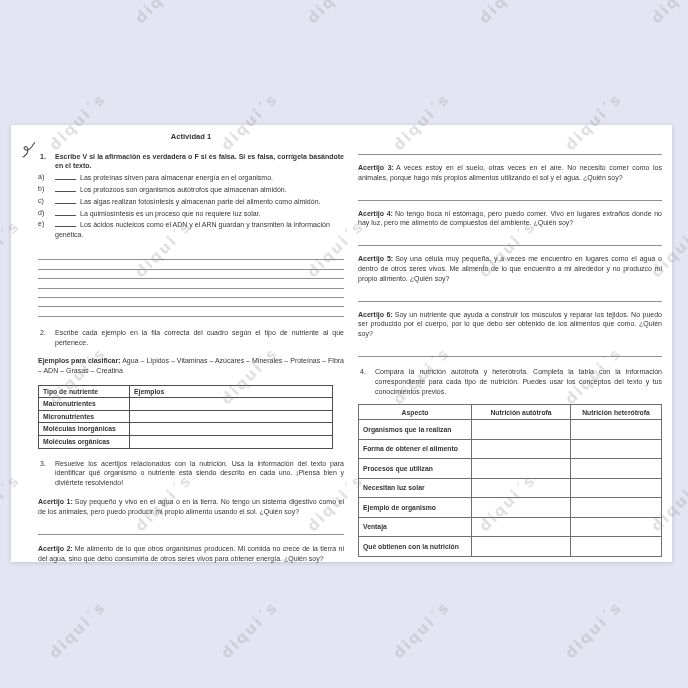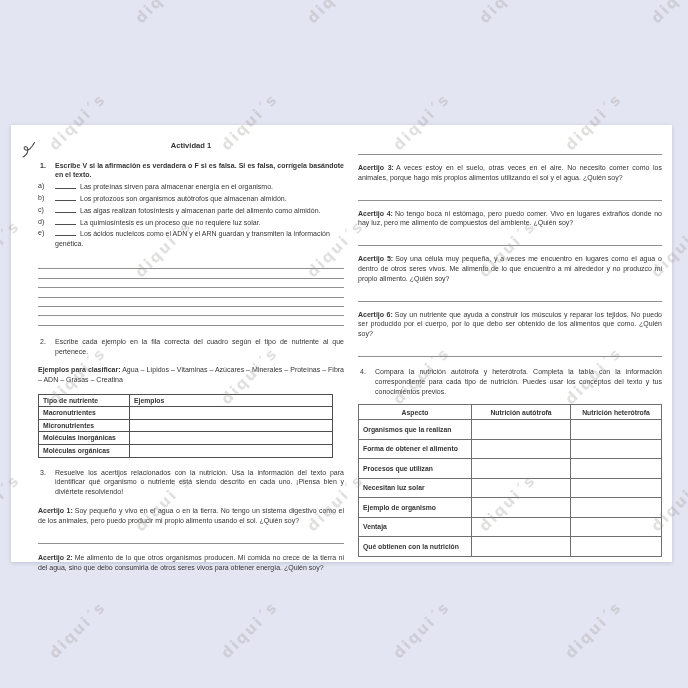--- a/index.html
+++ b/index.html
@@ -16,21 +16,21 @@
     position:absolute;
     left:11px;top:125px;
     width:661px;height:437px;
     background:#ffffff;
     box-shadow:0 1px 4px rgba(70,70,110,0.22);
   }
   .pen-mark{position:absolute;left:9px;top:15px;}
   .col{position:absolute;top:0;font-size:7px;line-height:1.4;}
   .col-left{left:27px;width:306px;}
   .col-right{left:347px;width:304px;}
-  .doc-title{margin-top:16px;text-align:center;font-weight:bold;font-size:7.6px;}
+  .doc-title{margin-top:7px;text-align:center;font-weight:bold;font-size:7.6px;}
   p{margin:0;text-align:justify;}
   .qhead{position:relative;padding-left:17px;}
   .qnum{position:absolute;left:2px;top:0;}
   .bold{font-weight:bold;}
   .item{position:relative;padding-left:17px;margin-top:1px;}
   .item-label{position:absolute;left:0;top:0;}
   .blank{
     display:inline-block;width:21px;height:7px;
     border-bottom:0.9px solid #4e4e4e;
     margin-right:4px;

